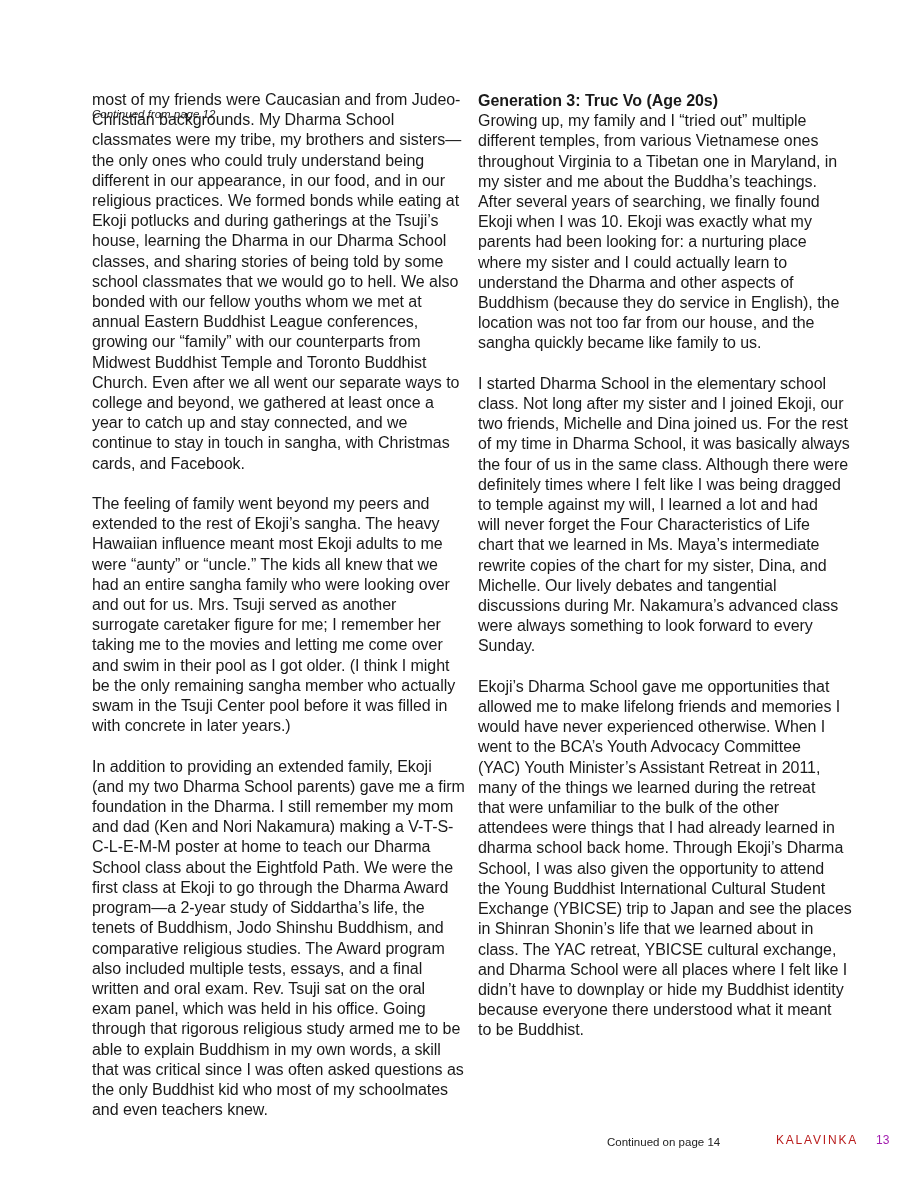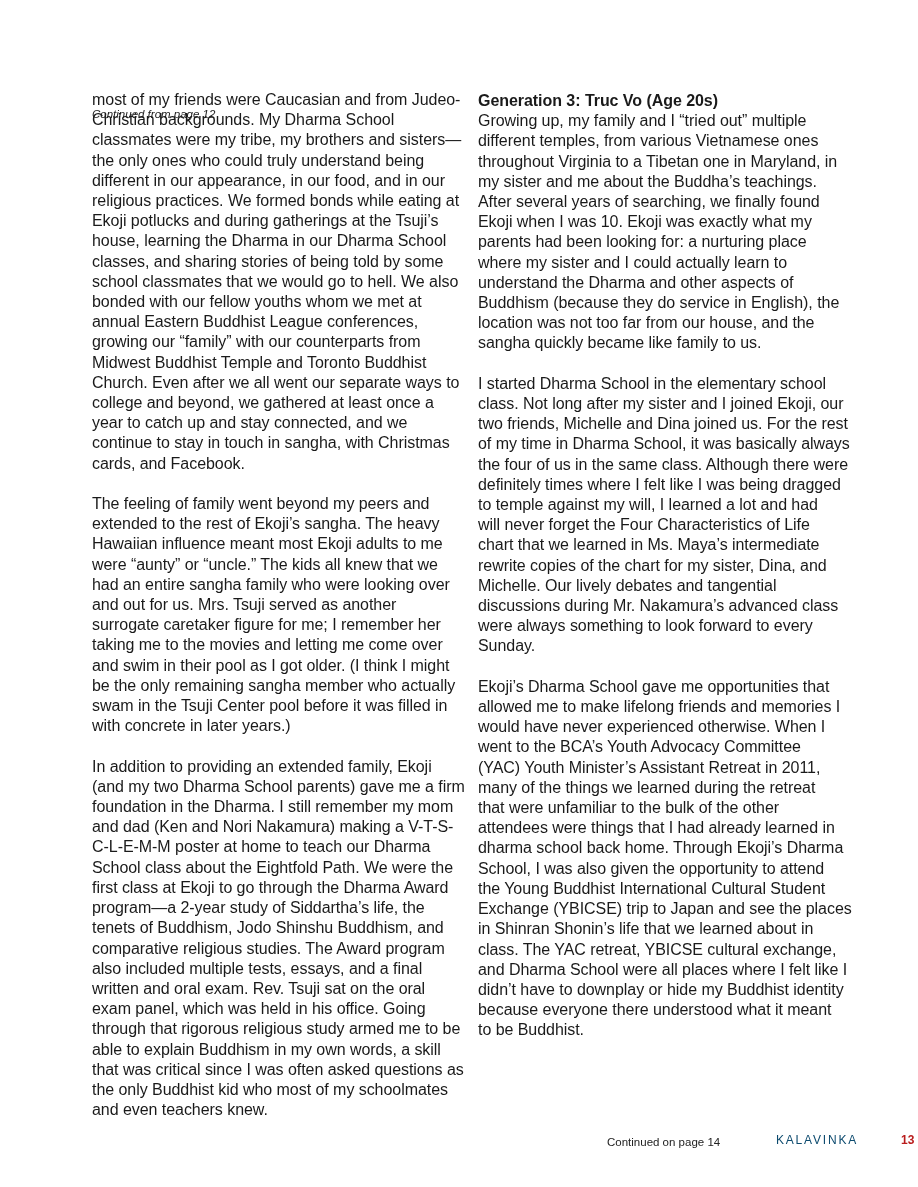--- a/index.html
+++ b/index.html
@@ -6,22 +6,22 @@
   body { width: 918px; height: 1187px; position: relative; overflow: hidden;
          font-family: "Liberation Sans", sans-serif; color: #1a1a1a; }
   .cont-from { position: absolute; left: 92px; top: 68px; font-size: 11.5px; font-style: italic; color: #222; margin-top: 40px; }
   .col { position: absolute; top: 90px; width: 380px; font-size: 16px; line-height: 20.2px; letter-spacing: -0.05px; }
   .col-left { left: 92px; }
   .col-right { left: 478px; top: 91px; width: 360px; }
   .line { display: block; white-space: nowrap; }
   .blank { display: block; height: 20.2px; }
   .heading { font-weight: bold; }
   .cont-on { position: absolute; left: 607px; top: 1100px; font-size: 11.5px; color: #222; margin-top: 36px; }
-  .footer-mag { position: absolute; left: 776px; top: 1133px; font-size: 12px; letter-spacing: 1.8px; color: #0c4a6e; }
-  .footer-page { position: absolute; left: 876px; top: 1133px; font-size: 12px; font-weight: bold; color: #b91c1c; margin-left: 25px; }
+  .footer-mag { position: absolute; left: 776px; top: 1133px; font-size: 12px; letter-spacing: 1.8px; color: #b91c1c; }
+  .footer-page { position: absolute; left: 876px; top: 1133px; font-size: 12px; font-weight: normal; color: #a21caf; }
 </style>
 </head>
 <body>
 
 <div class="cont-from">Continued from page 12</div>
 
 <div class="col col-left">
   <div>
       <span class="line">most of my friends were Caucasian and from Judeo-</span>
       <span class="line">Christian backgrounds. My Dharma School</span>

